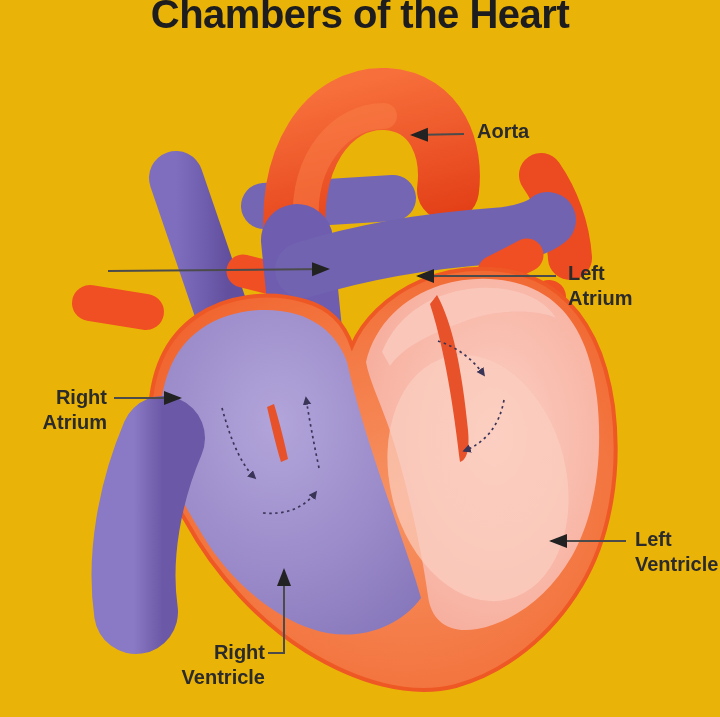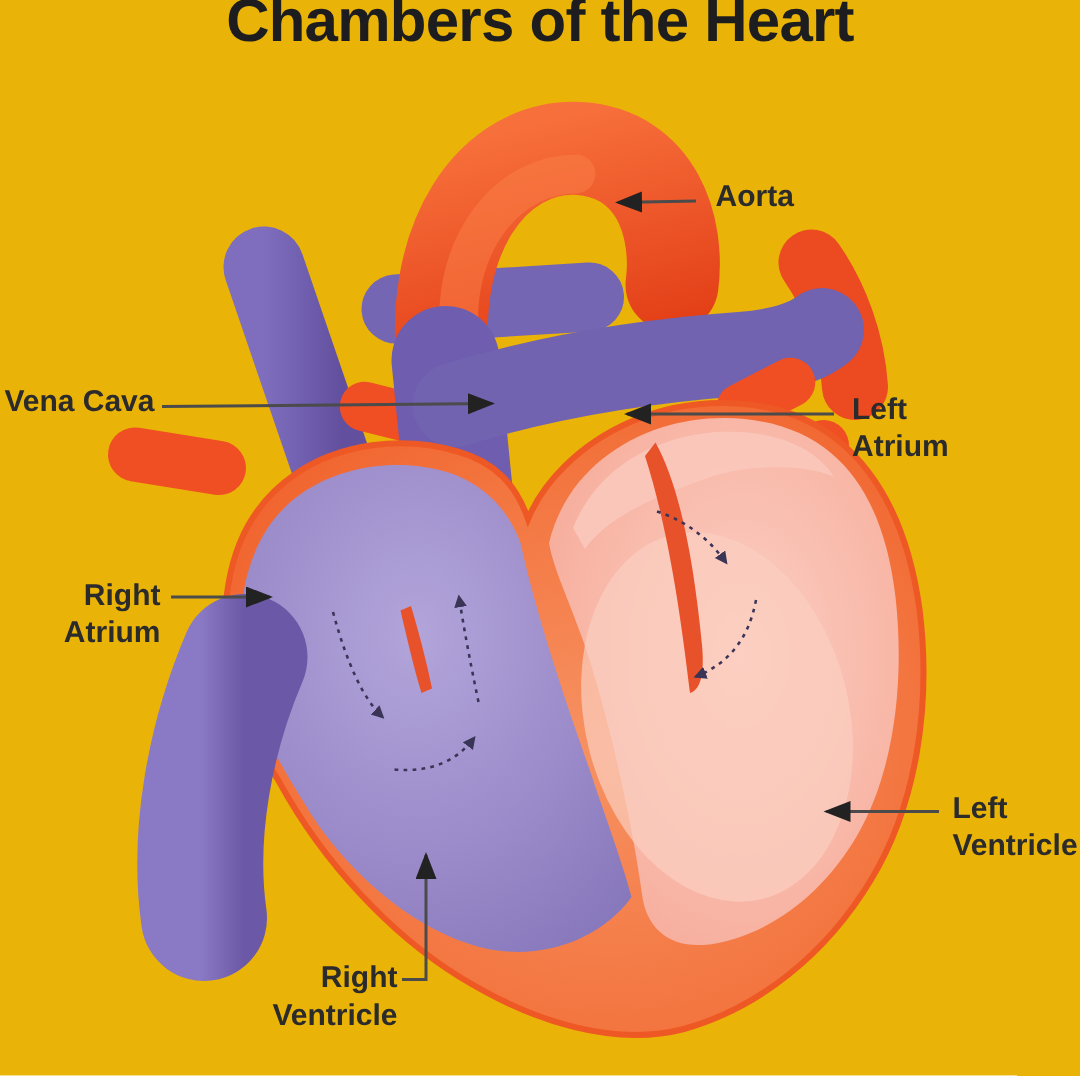--- a/index.html
+++ b/index.html
@@ -136,21 +136,20 @@
     </g>
   </svg>
 
   <div class="page-title">Chambers of the Heart</div>
 
   <div class="lbl" style="left:477px;top:119px;">
     <div>Aorta</div>
   </div>
 
   <div class="lbl r" style="right:617px;top:256px;">
-    <div>Vena Cava</div>
   </div>
 
   <div class="lbl" style="left:568px;top:261px;">
     <div>Left</div>
     <div>Atrium</div>
   </div>
 
   <div class="lbl r" style="right:613px;top:385px;">
     <div>Right</div>
     <div>Atrium</div>

